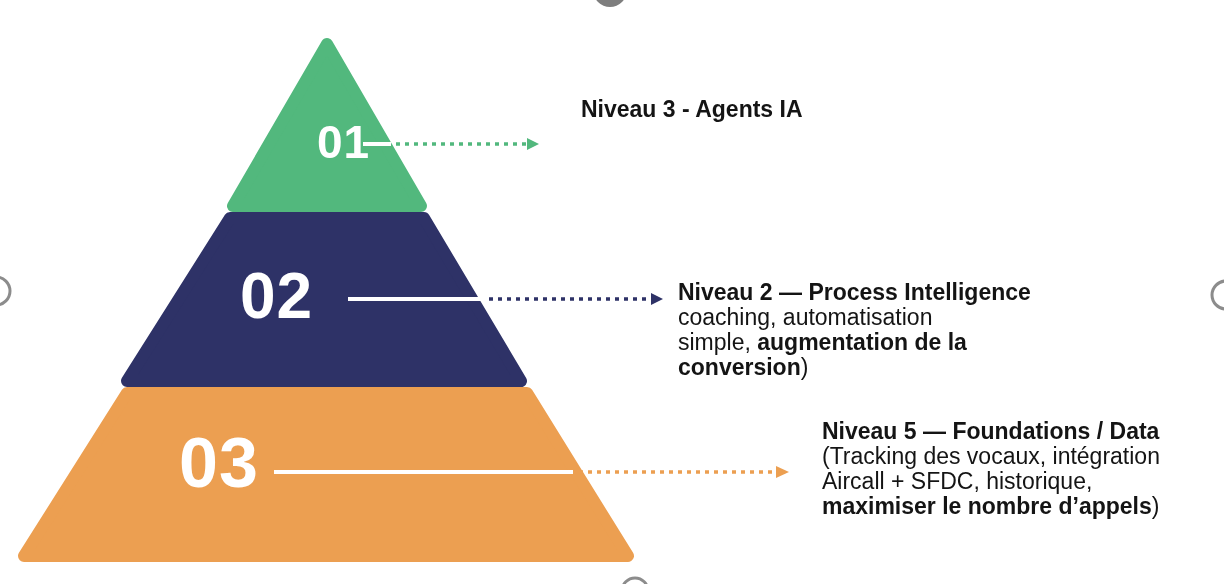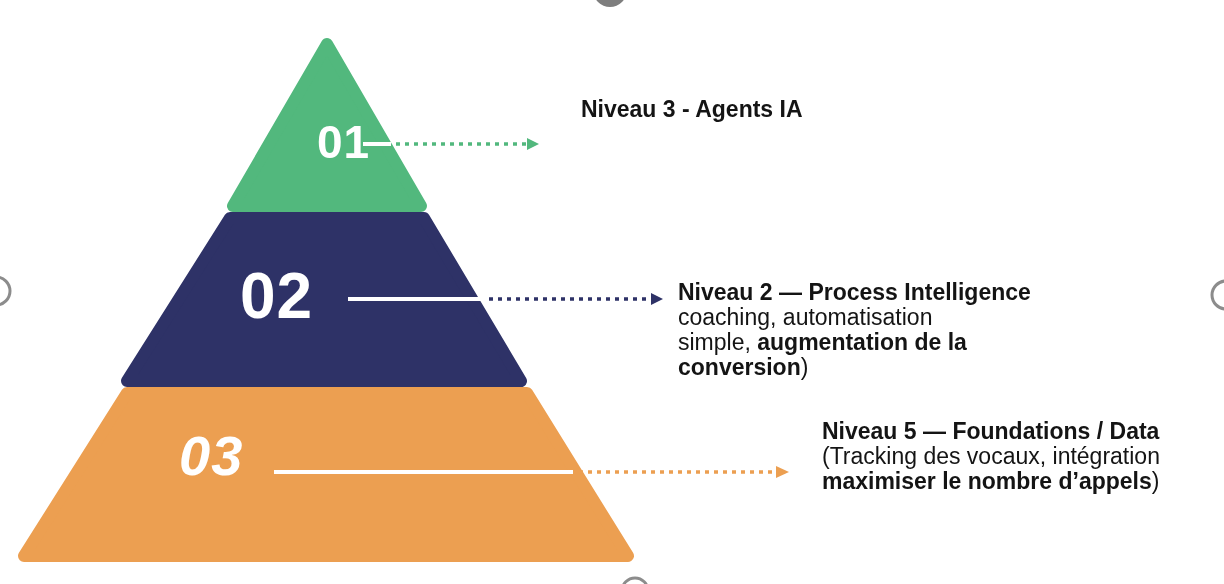--- a/index.html
+++ b/index.html
@@ -9,21 +9,21 @@
   }
   svg.layer { position:absolute; left:0; top:0; width:1224px; height:584px; }
 
   
   .num {
     position:absolute; color:#ffffff; font-weight:800; line-height:1;
     letter-spacing:1px; user-select:none;
   }
   .num-1 { left:301px; top:119px; font-size:46px;margin-left:16px; }
   .num-2 { left:240px; top:264px; font-size:64px;text-align:center; }
-  .num-3 { left:179px; top:428px; font-size:56px;font-style:italic; }
+  .num-3 { left:179px; top:428px; font-size:70px; }
 
   
   .text-block {
     position:absolute; font-size:23px; line-height:25px; color:#141414;
     white-space:nowrap;
   }
   .tb-1 { left:557px; top:97px;margin-left:24px;  }
   .tb-2 { left:678px; top:256px;margin-top:24px; }
   .tb-3 { left:822px; top:419px; }
   .tb-title { font-weight:700; }
@@ -69,16 +69,17 @@
     </div>
   <div class="text-block tb-2">
       <div class="tb-title">Niveau 2 — Process Intelligence</div>
       <div class="tb-line"><span class="seg">coaching, automatisation</span></div>
       <div class="tb-line"><span class="seg">simple, </span><span class="seg bold">augmentation de la</span></div>
       <div class="tb-line"><span class="seg bold">conversion</span><span class="seg">)</span></div>
     </div>
   <div class="text-block tb-3">
       <div class="tb-title">Niveau 5 — Foundations / Data</div>
       <div class="tb-line"><span class="seg">(Tracking des vocaux, intégration</span></div>
+      <div class="tb-line"><span class="seg">Aircall + SFDC, historique,</span></div>
       <div class="tb-line"><span class="seg bold">maximiser le nombre d’appels</span><span class="seg">)</span></div>
     </div>
 
 </div>
 
 </body></html>

